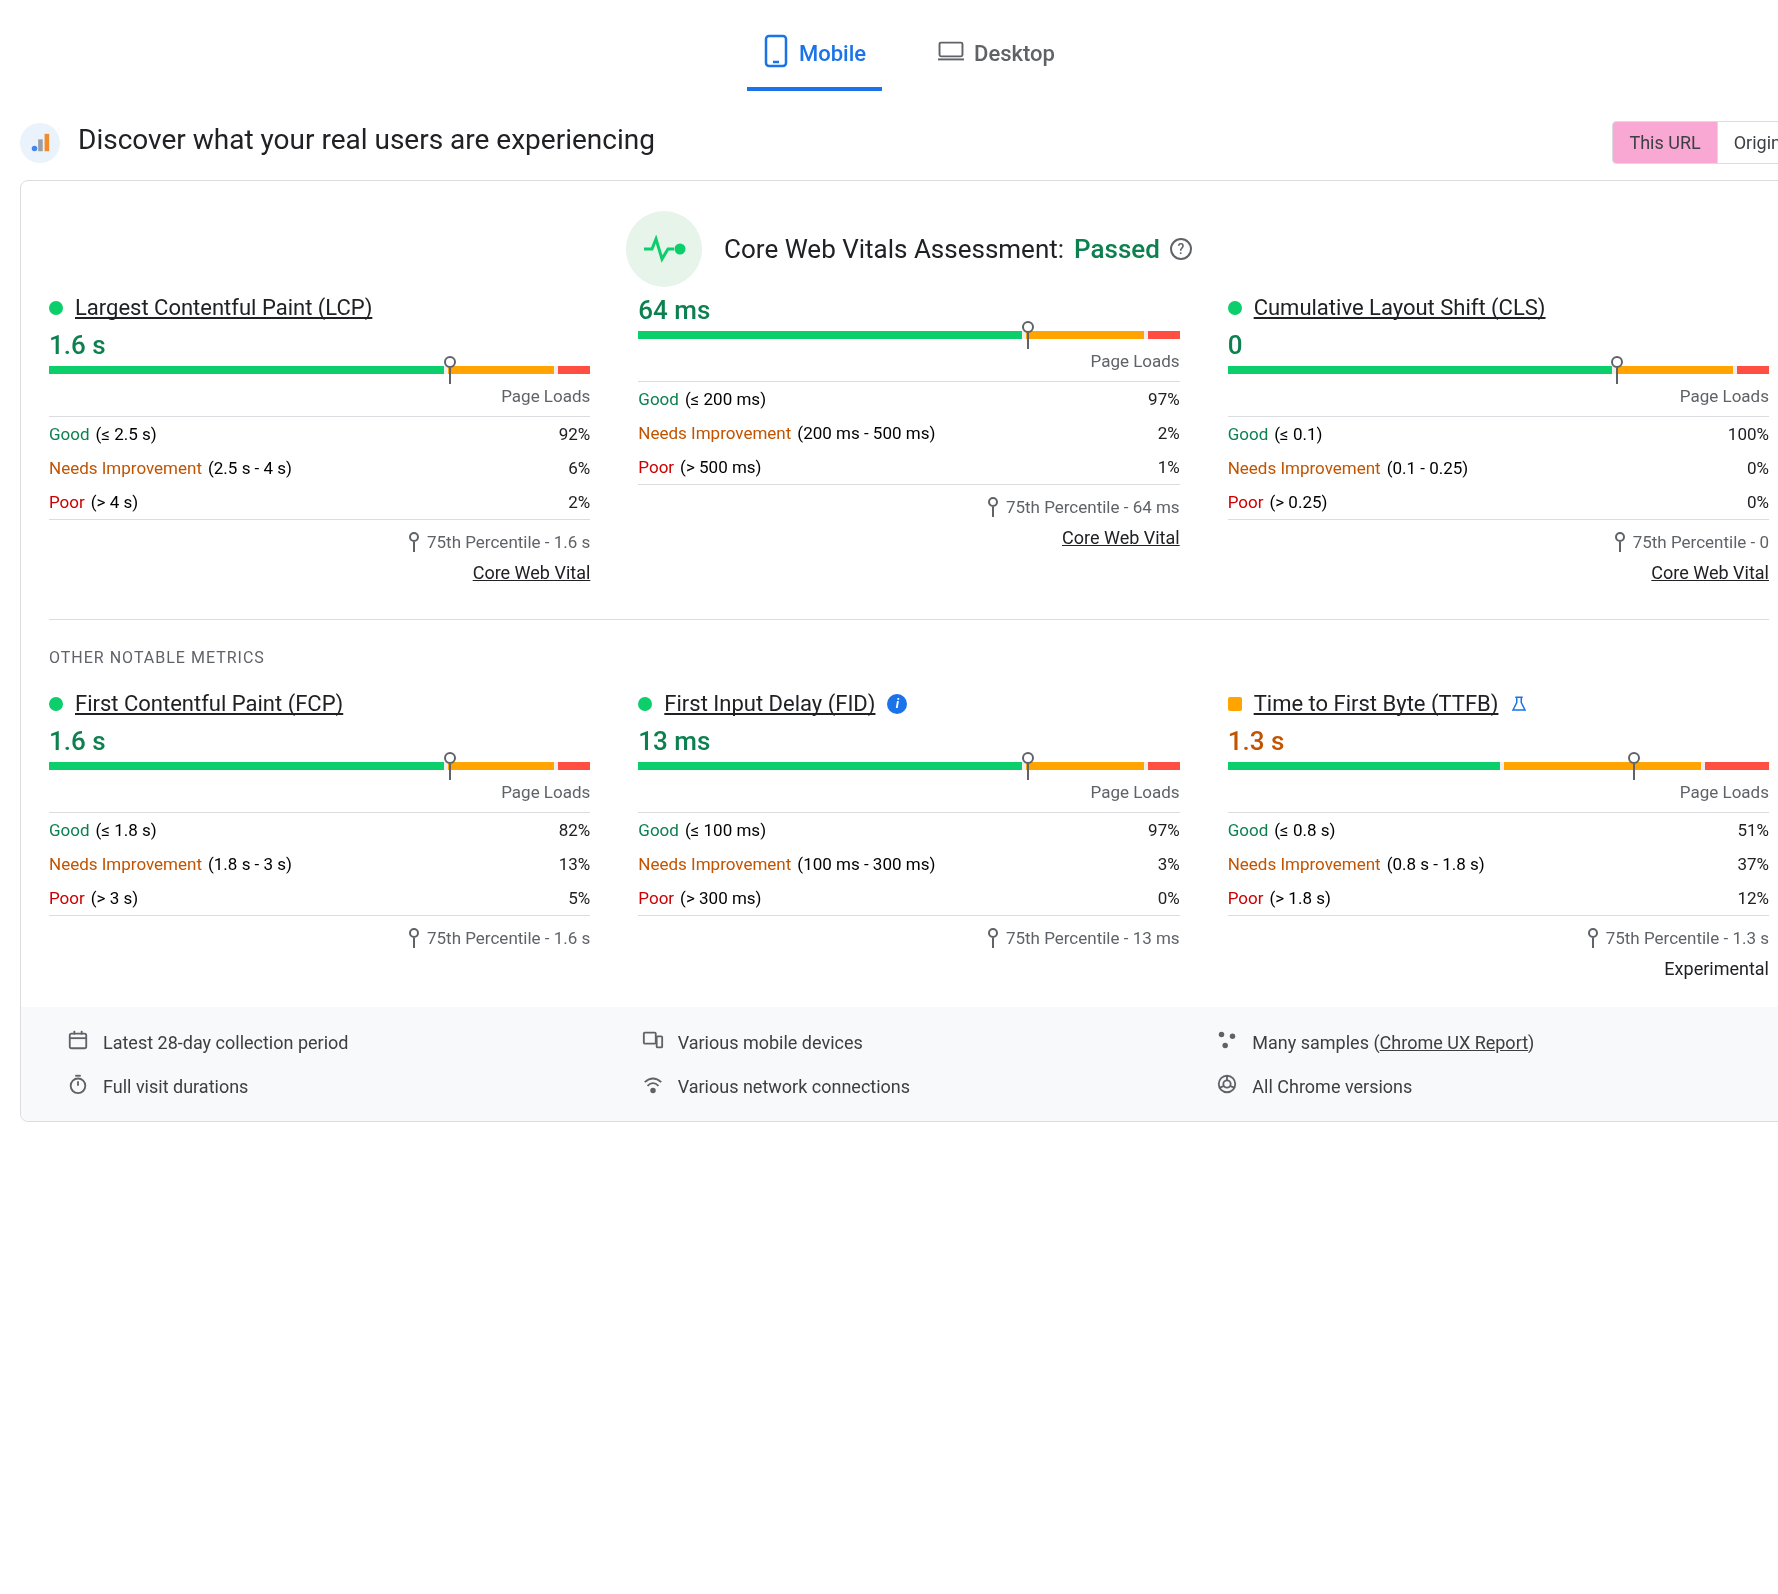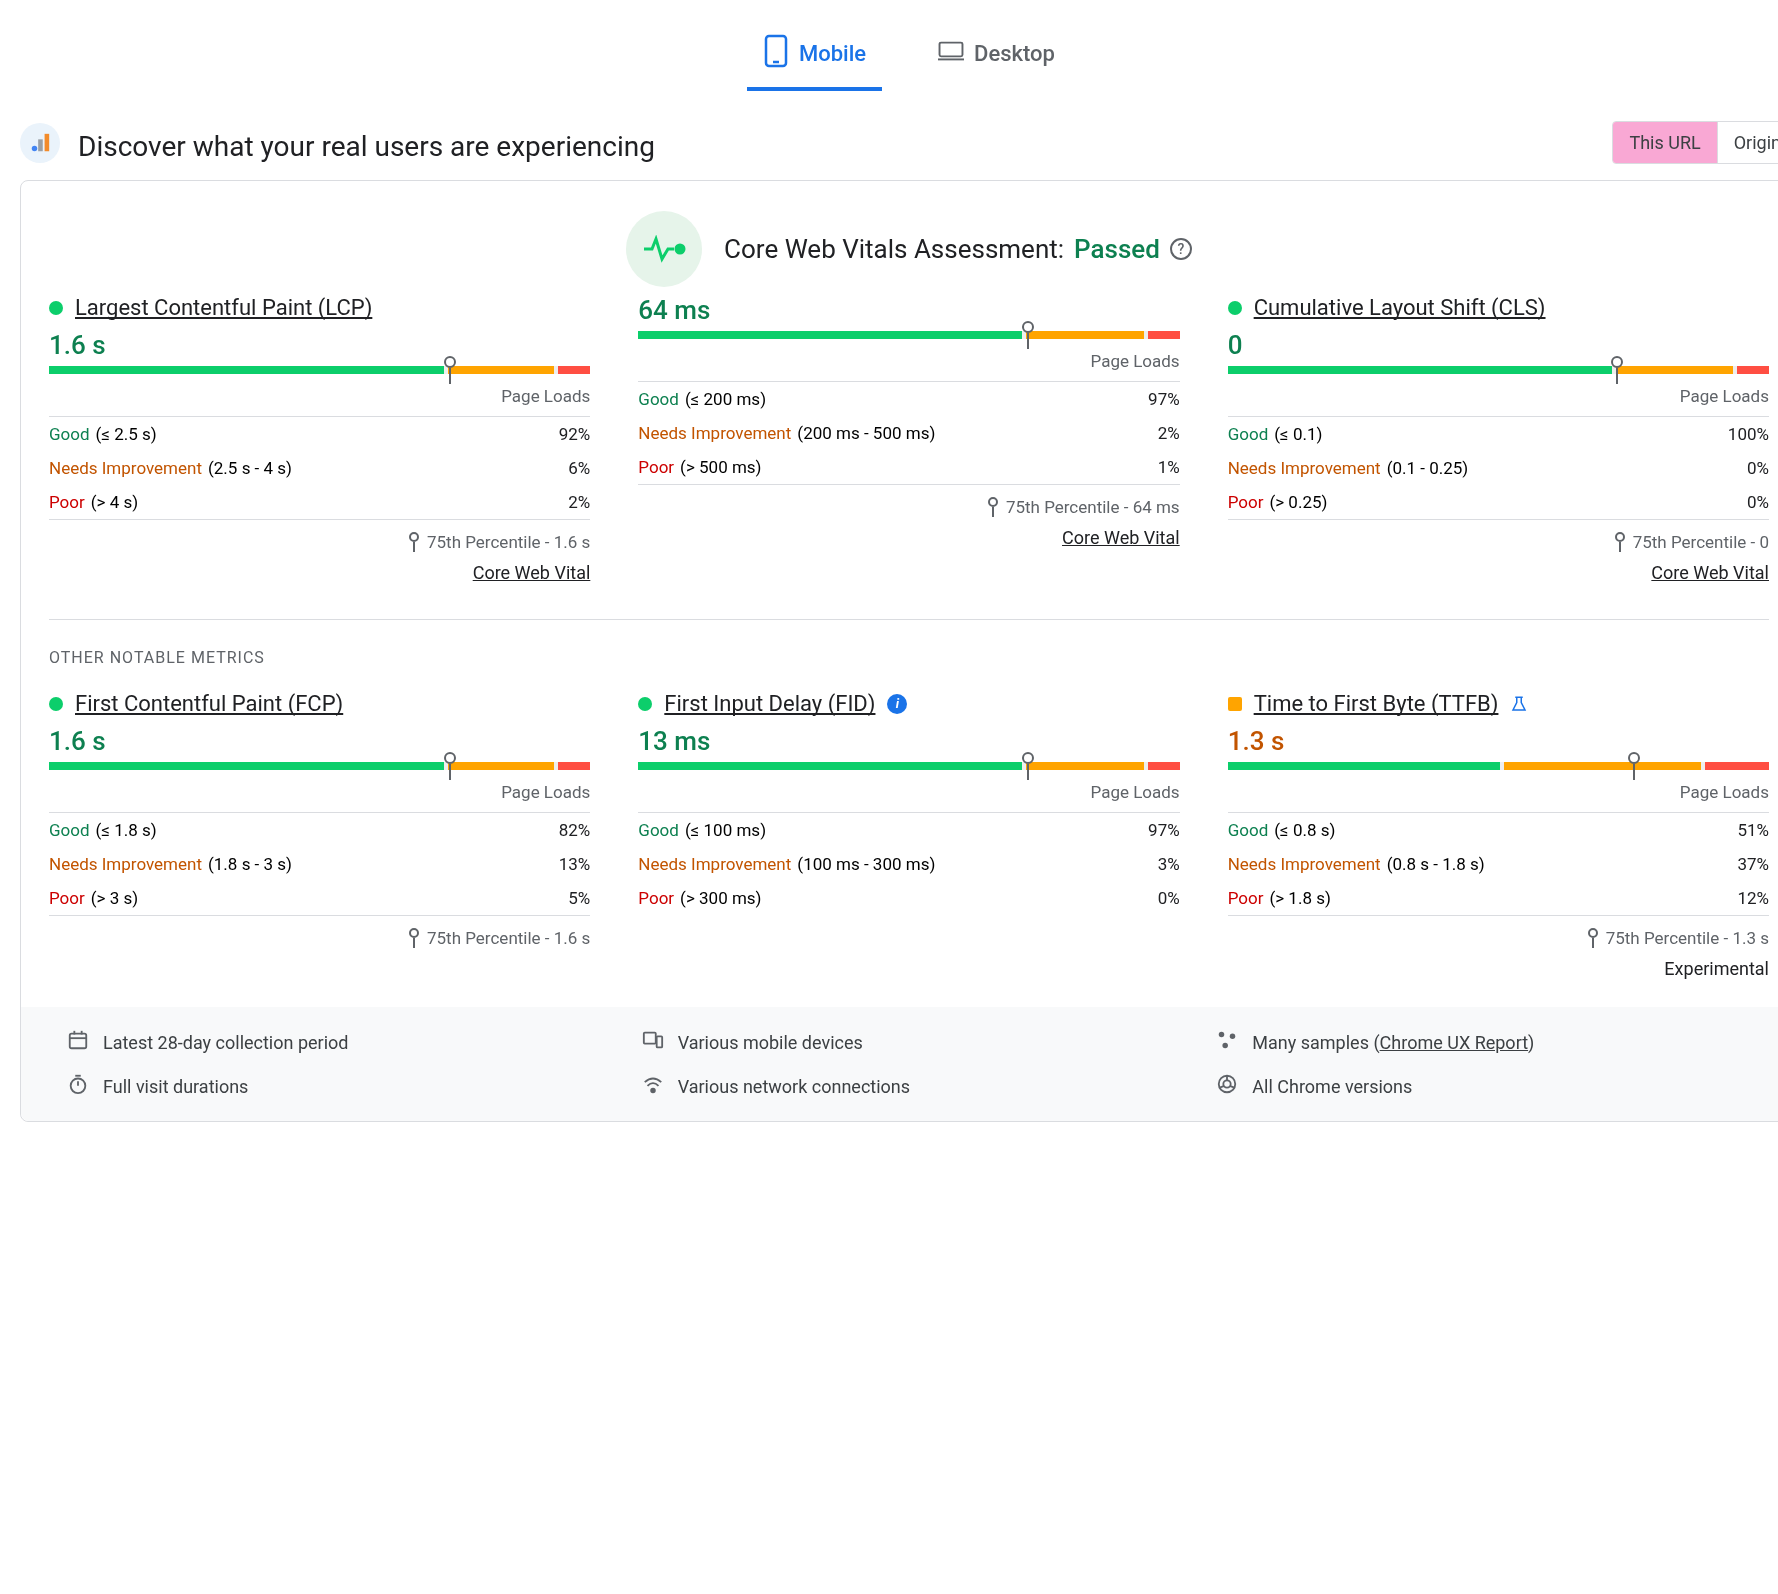--- a/index.html
+++ b/index.html
@@ -6,21 +6,21 @@
 body { font-family: Roboto, -apple-system, BlinkMacSystemFont, "Segoe UI", Arial, sans-serif; background: #fff; color: #202124; font-size: 14px; padding: 20px; }
 .container { width: 1778px; margin: 0 auto; }
 
 .tabs-row { display: flex; justify-content: center; gap: 40px; margin-bottom: 30px; }
 .tab { display: flex; align-items: center; gap: 10px; padding: 14px 16px; border-bottom: 4px solid transparent; cursor: pointer; font-size: 22px; font-weight: 500; color: #5f6368; }
 .tab.active { color: #1a73e8; border-bottom-color: #1a73e8; }
 .tab svg { width: 26px; height: 34px; }
 .tab.active svg { stroke: #1a73e8; fill: none; }
 
 .header-row { display: flex; align-items: center; justify-content: space-between; margin-bottom: 16px; }
-.header-left { display: flex; align-items: flex-end; gap: 18px; }
+.header-left { display: flex; align-items: flex-start; gap: 18px; }
 .brand-circle { width: 40px; height: 40px; border-radius: 50%; background: #EAF3FB; display: flex; align-items: center; justify-content: center; }
 .brand-circle svg { width: 22px; height: 22px; }
 .page-title { font-size: 28px; font-weight: 400; }
 .segmented { display: flex; border: 1px solid #dadce0; border-radius: 4px; overflow: hidden; }
 .segmented .seg { padding: 10px 16px; font-size: 18px; background: #fff; color: #3c4043; cursor: pointer; }
 .segmented .seg.active { background: #f9a8d4; font-weight: 400; }
 .segmented .seg + .seg { border-left: 1px solid #dadce0; }
 
 .panel { border: 1px solid #dadce0; border-radius: 8px; padding: 30px 28px 0 28px; }
 .assessment-row { display: flex; align-items: center; justify-content: center; gap: 22px; position: relative; margin-bottom: 8px; }
@@ -366,20 +366,27 @@
               <span class="pct">3%</span>
             </div>
       <div class="dist-row">
               <div class="left">
                 <span class="label poor">Poor</span>
                 <span class="range">(&gt; 300 ms)</span>
               </div>
               <span class="pct">0%</span>
             </div>
     </div>
+    <div class="dist-footer">
+      <span class="pin-icon">
+              <span class="h"></span>
+              <span class="s"></span>
+            </span>
+      <span>75th Percentile - 13 ms</span>
+    </div>
 
   </div>
   <div class="metric-card">
     <div class="metric-top">
       <span class="dot square"></span>
       <span class="metric-name">Time to First Byte (TTFB)</span>
       <span class="flask-icon">
               <svg viewBox="0 0 24 24" fill="none" stroke="#1a73e8" stroke-width="2">
                 <path d="M9 3 L9 10 L4 20 L20 20 L15 10 L15 3"></path>
                 <line x1="7" y1="3" x2="17" y2="3"></line>

